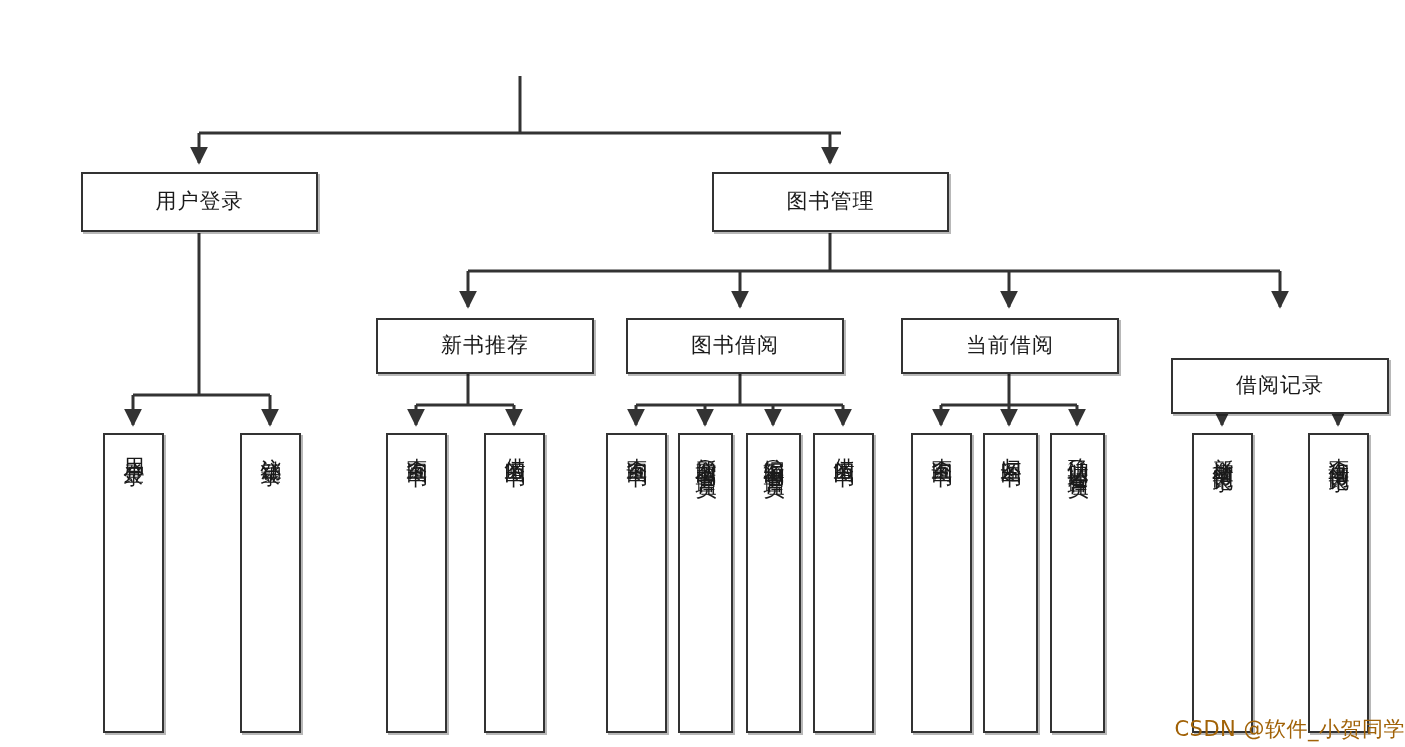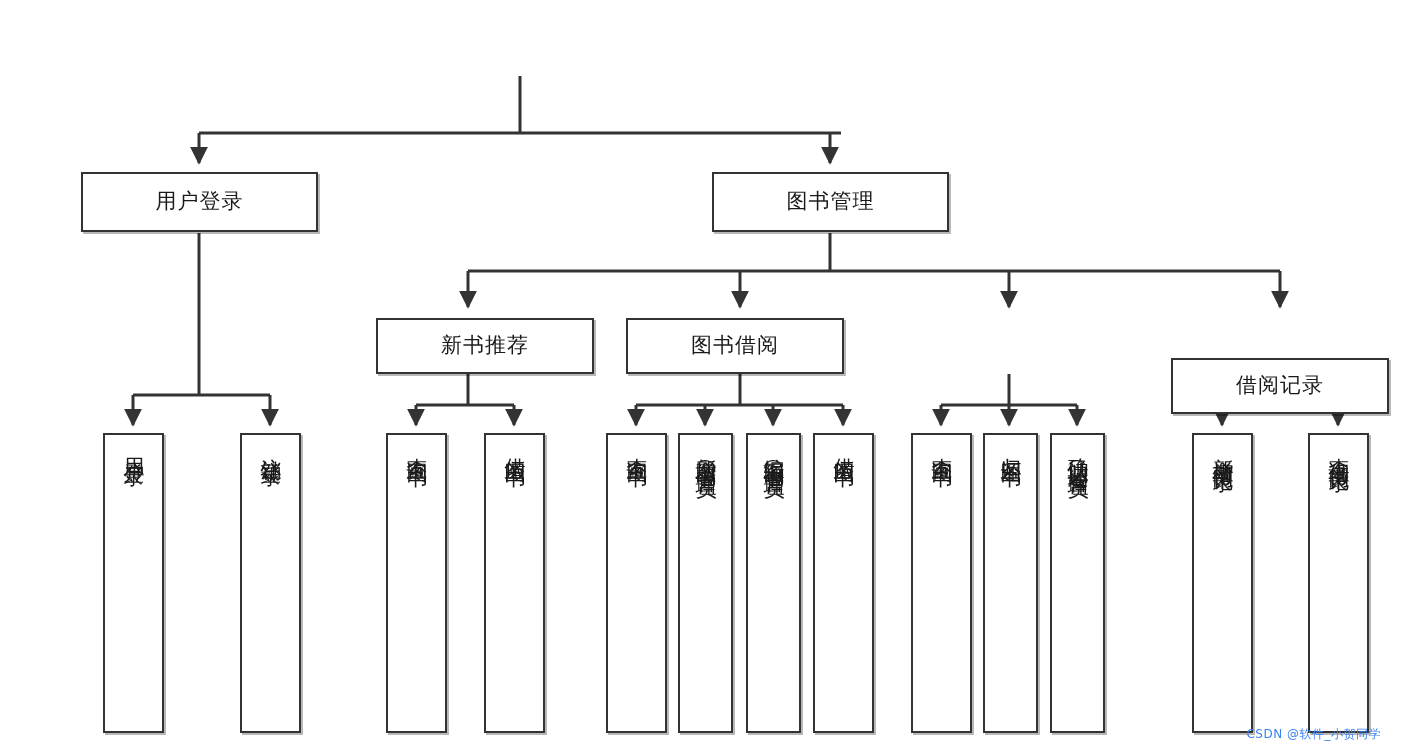--- a/index.html
+++ b/index.html
@@ -58,24 +58,24 @@
   .node.vert .node-label {
     writing-mode: vertical-rl;
     text-orientation: upright;
     font-size: 21px;
     line-height: 1.0;
     letter-spacing: 3px;
     white-space: pre;
   }
   #watermark {
     position: absolute;
-    right: 24px;
+    right: 0;
     bottom: 4px;
-    font-size: 12px;
-    color: #3b82f6;
+    font-size: 21px;
+    color: #a16207;
     letter-spacing: 0.5px;
     user-select: none;
   }
 </style>
 </head>
 <body>
 
 <div id="diagram-root">
 
   <svg id="edge-layer" viewBox="0 0 1405 747" width="1405" height="747" xmlns="http://www.w3.org/2000/svg">
@@ -135,20 +135,23 @@
   <div class="node horiz" style="left:712px; top:172px; width:237px; height:60px;">
     <span class="node-label">图书管理</span>
   </div>
 
   <div class="node horiz" style="left:360px; top:318px; width:218px; height:56px;margin-left:16px;">
     <span class="node-label">新书推荐</span>
   </div>
   <div class="node horiz" style="left:626px; top:318px; width:218px; height:56px;">
     <span class="node-label">图书借阅</span>
   </div>
+  <div class="node horiz" style="left:901px; top:318px; width:218px; height:56px;">
+    <span class="node-label">当前借阅</span>
+  </div>
   <div class="node horiz" style="left:1171px; top:318px; width:218px; height:56px;margin-top:40px;">
     <span class="node-label">借阅记录</span>
   </div>
 
   <div class="node vert" style="left:103px; top:433px; width:61px; height:300px;">
     <span class="node-label">用户登录</span>
   </div>
   <div class="node vert" style="left:240px; top:433px; width:61px; height:300px;">
     <span class="node-label">注销登录</span>
   </div>

